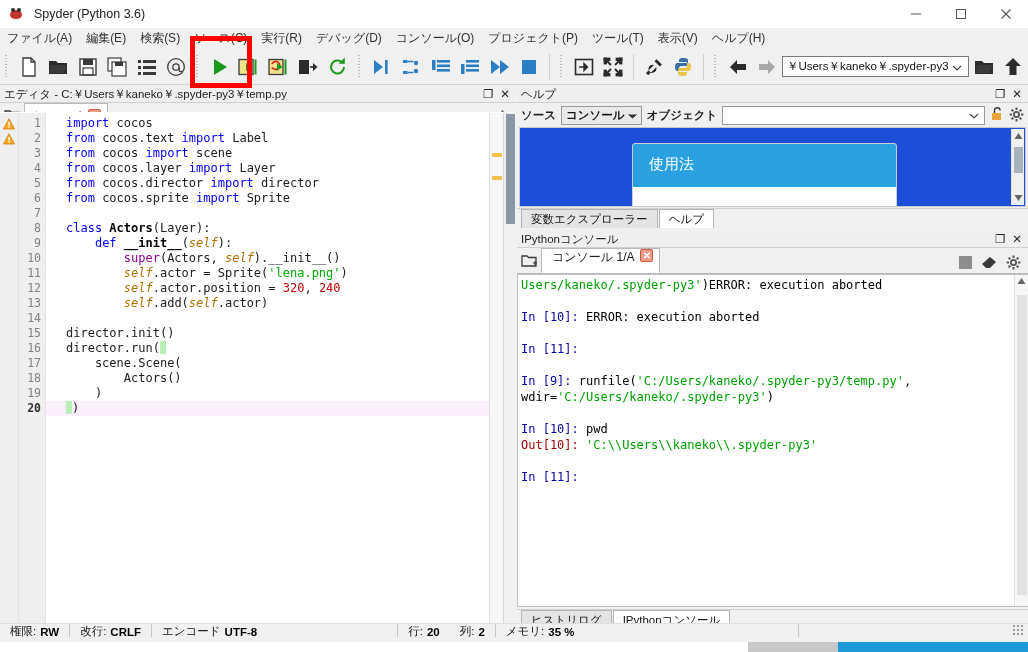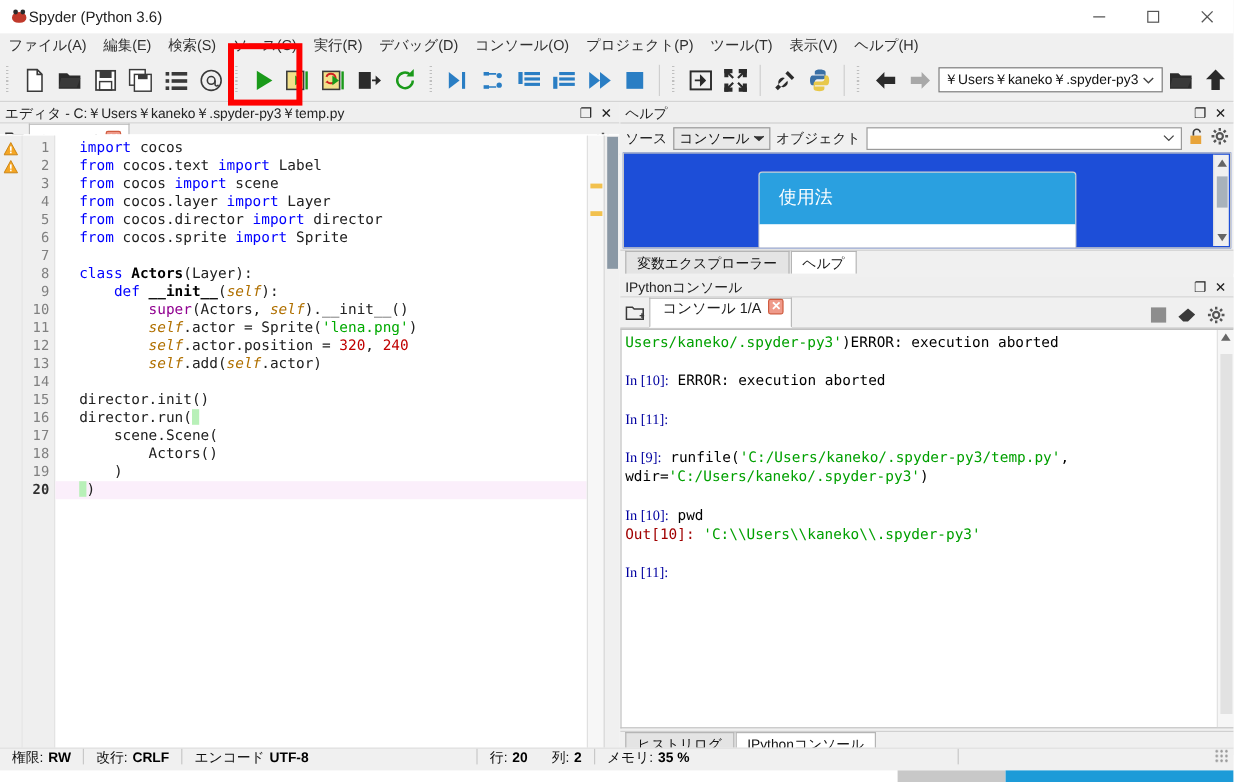--- a/index.html
+++ b/index.html
@@ -28,21 +28,21 @@
     margin-left: 8px; width: 16px; height: 16px;
     position: relative;
   }
   .title-icon .sp-body {
     position: absolute; left: 2px; top: 4px; width: 12px; height: 9px;
     background: #c0392b; border-radius: 50% 50% 45% 45%;
   }
   .title-icon .sp-dot1 { position:absolute; left:3px; top:2px; width:4px; height:4px; background:#2b2b2b; border-radius:50%; }
   .title-icon .sp-dot2 { position:absolute; left:9px; top:2px; width:4px; height:4px; background:#2b2b2b; border-radius:50%; }
   .title-text {
-    font-size: 12.5px; color: #222;
+    margin-left: 10px; font-size: 12.5px; color: #222;
   }
   .winbtns { margin-left: auto; display: flex; height: 28px; }
   .winbtn {
     width: 45px; height: 28px; display: flex; align-items: center; justify-content: center;
     color: #555;
   }
   .winbtn svg { display:block; }
 
   
   .menubar {
@@ -163,20 +163,21 @@
   .ed-thumb { position: absolute; left: 2px; top: 1px; width: 9px; height: 110px; background: #8a98a5; }
 
   
   .help-pane {
     position: absolute; left: 517px; top: 86px; width: 511px; height: 142px;
     background: #f0f0f0;
   }
   .help-ctlrow {
     height: 24px; display: flex; align-items: center; gap: 5px; padding: 0 4px;
     font-size: 11.5px;
+    font-weight: bold;
   }
   .combo {
     height: 19px; background: #e9e9e9; border: 1px solid #9a9a9a;
     display: flex; align-items: center; padding: 0 16px 0 4px;
     position: relative; font-size: 11.5px; color: #111;
   }
   .combo .caret { position: absolute; right: 4px; top: 50%; transform: translateY(-50%); }
   .obj-input {
     flex: 1; height: 19px; background: #fff; border: 1px solid #9a9a9a;
     position: relative;
@@ -236,21 +237,21 @@
   }
   .con-text {
     flex: 1; padding: 2px 0 0 3px;
     font-family: "DejaVu Sans Mono", monospace; font-size: 12px;
     white-space: pre-wrap; line-height: 16px; color: #000;
   }
   .con-scroll {
     width: 14px; background: #f6f6f6; border-left: 1px solid #e2e2e2; position: relative;
   }
   .con-thumb { position: absolute; left: 2px; top: 20px; width: 10px; height: 300px; background: #e2e2e2; }
-  .cin  { color: #0000a0; font-family: Liberation Serif, serif; }
+  .cin  { color: #0000a0; }
   .cout { color: #a00000; }
   .cstr { color: #00a000; }
 
   
   .statusbar {
     position: absolute; left: 0; bottom: 10px; width: 1028px; height: 19px;
     background: #f0f0f0;
     display: flex; align-items: flex-start;
     font-size: 11.5px; color: #1a1a1a;
     border-top: 1px solid #e0e0e0;

